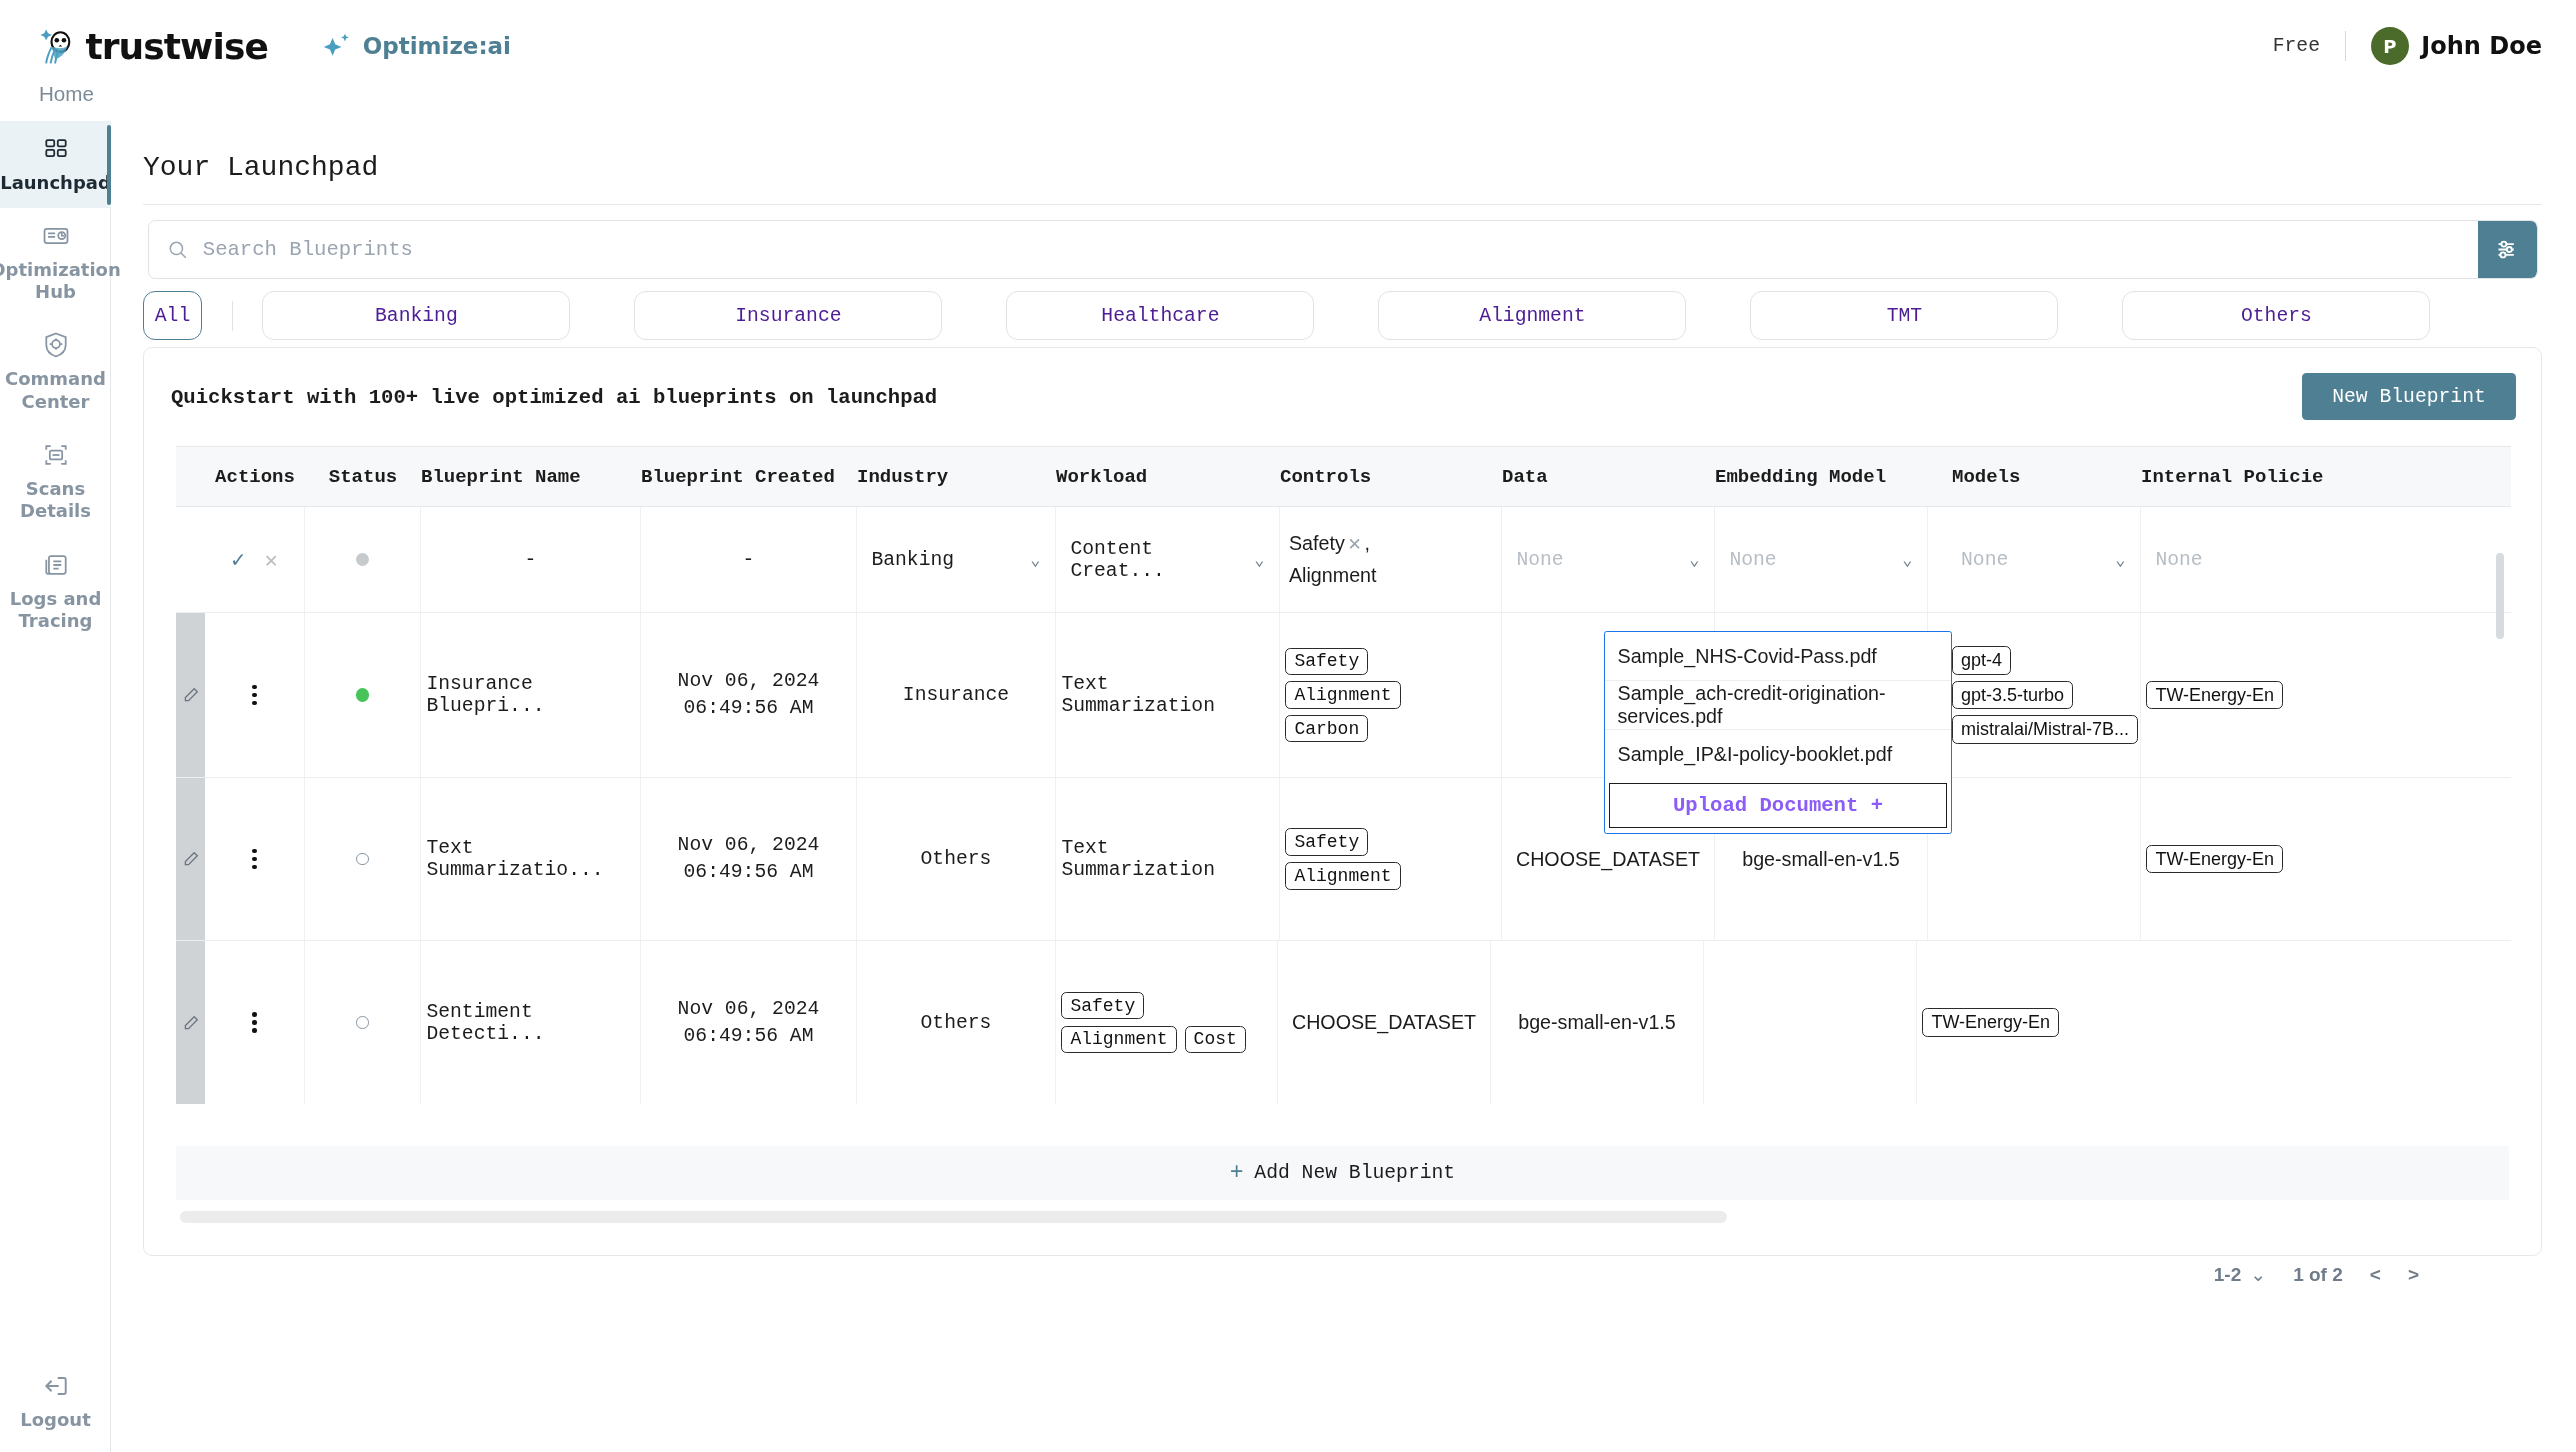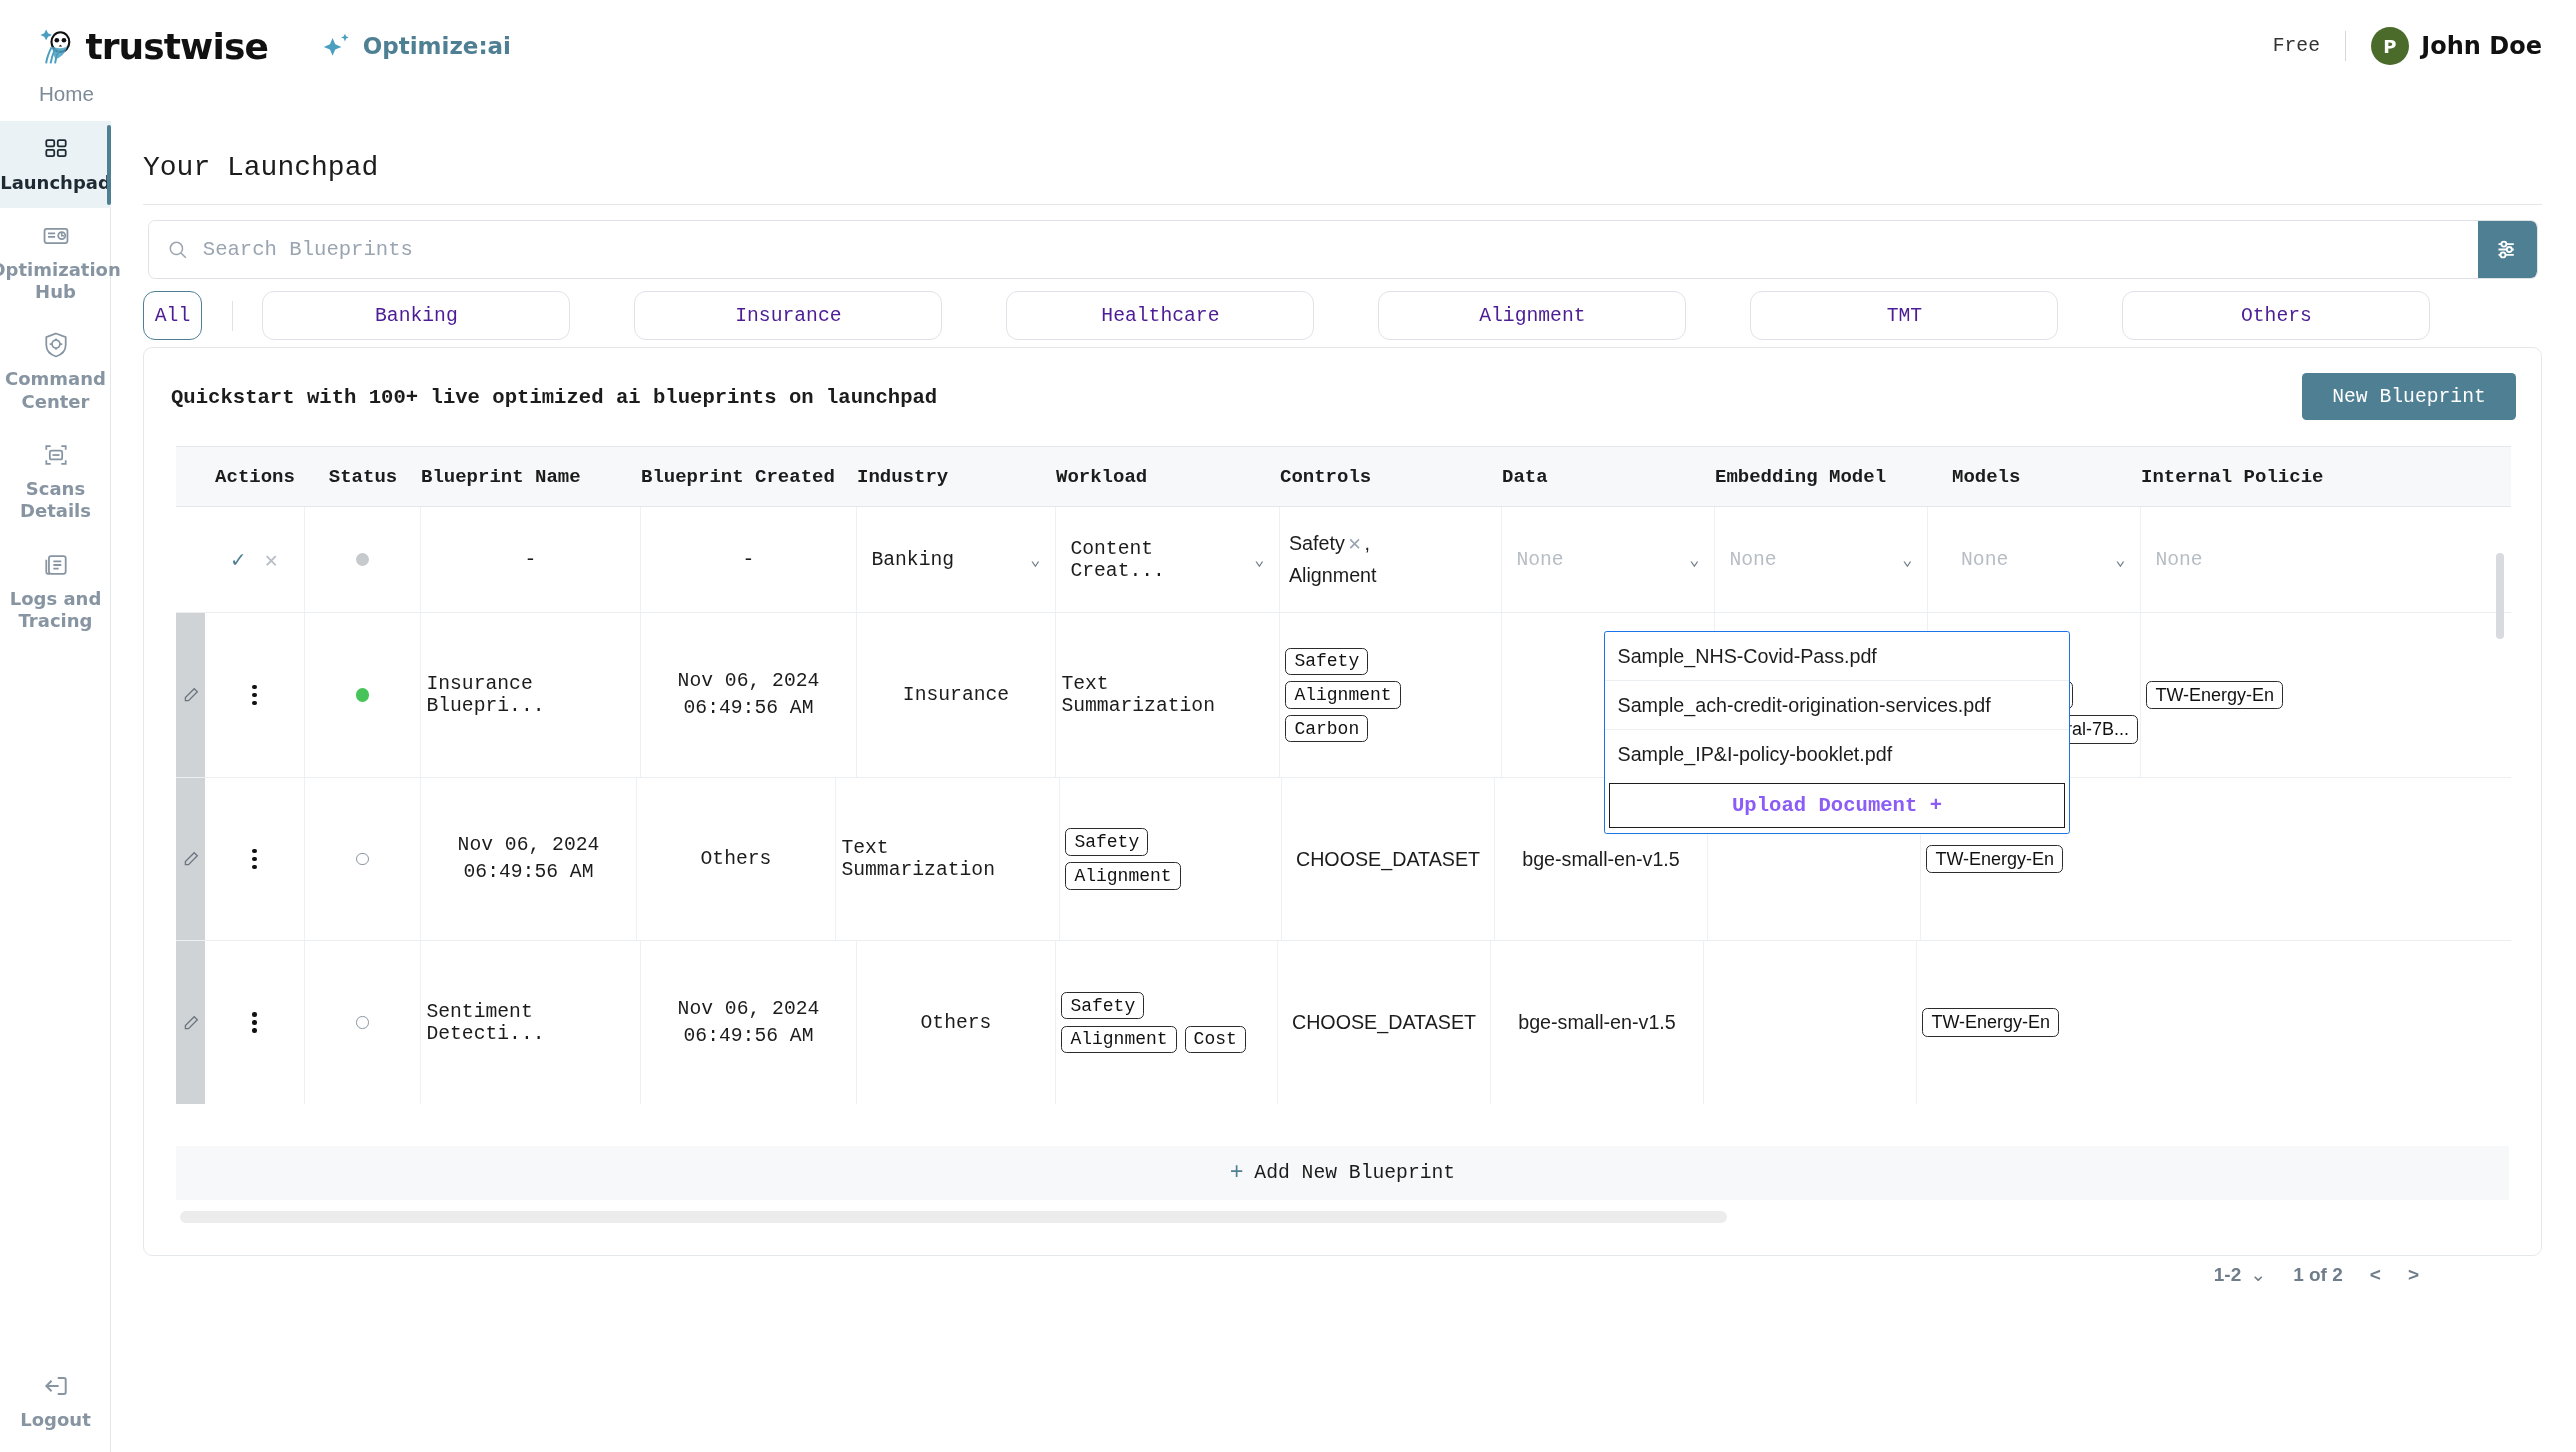--- a/index.html
+++ b/index.html
@@ -248,21 +248,21 @@
   .pagination {
     position: absolute; top: 1263px; right: 157px;
     display: flex; align-items: center; gap: 0;
     color: #6f7d8a; font-size: 19px; font-weight: 700;
   }
   .pagination .pg { margin-left: 27px; cursor: pointer; }
   .pagination .pg.first { margin-left: 0; }
 
   
   .ds-popup {
-    position: absolute; top: 631px; left: 1604px; width: 466px;
+    position: absolute; top: 631px; left: 1604px; width: 348px;
     background: #fff; border: 1.8px solid #1a73e8; border-radius: 2.7px;
     z-index: 50;
   }
   .ds-item {
     height: 49px; display: flex; align-items: center; padding-left: 12.5px;
     font-family: "Liberation Sans", sans-serif; font-size: 19.7px; color: #1c1c1c;
     border-bottom: 0.9px solid #eceff1; cursor: pointer;
   }
   .ds-upload {
     margin: 3.6px 3.6px 5.4px 3.6px; height: 45px;
@@ -537,20 +537,21 @@
       <div class="cell c-actions center">
         <span class="kebab">
             <i></i>
             <i></i>
             <i></i>
           </span>
       </div>
       <div class="cell c-status center">
         <span class="dot hollow"></span>
       </div>
+      <div class="cell c-name center">Text Summarizatio...</div>
       <div class="cell c-created center">
         <div class="twoline">
           <span>Nov 06, 2024</span>
           <span>06:49:56 AM</span>
         </div>
       </div>
       <div class="cell c-industry center">Others</div>
       <div class="cell c-workload center">Text Summarization</div>
       <div class="cell c-controls">
         <div class="tagcol">

